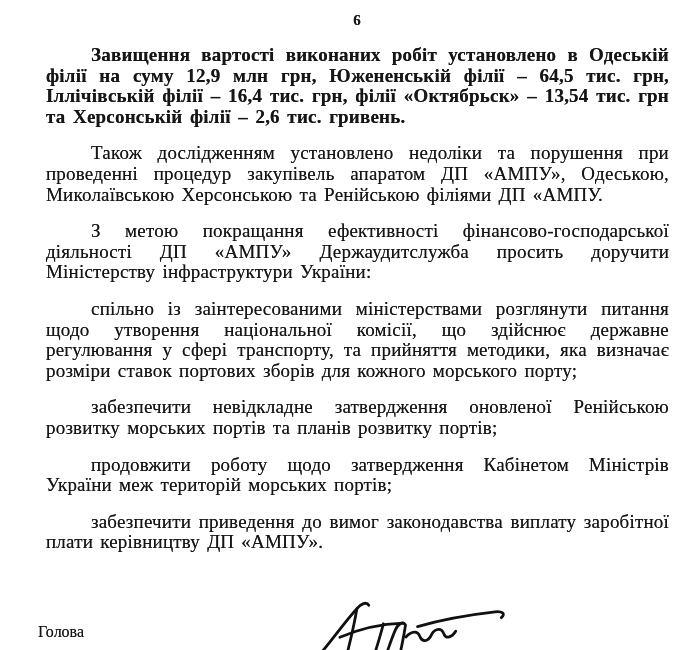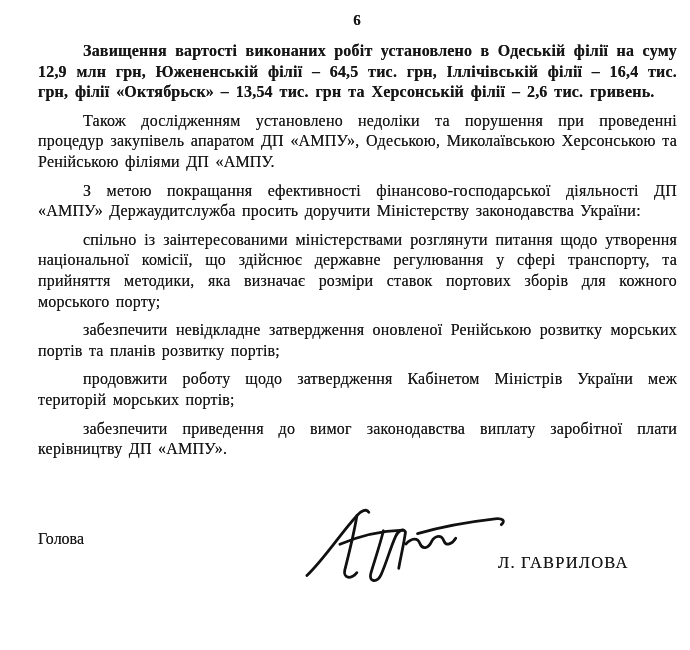--- a/index.html
+++ b/index.html
@@ -19,23 +19,23 @@
   }
   .page-number{
     text-align:center;
     font-size:15px;
     font-weight:bold;
     margin:0 0 12px 0;
     letter-spacing:1px;
     text-shadow:0 0 0.6px rgba(25,25,25,.8);
   }
   .para{
-    margin:8px;
+    margin:16px;
     text-align:justify;
-    font-size:16px;
+    font-size:19px;
     line-height:20.6px;
     text-indent:45px;
     word-spacing:2.2px;
     letter-spacing:0.2px;
     text-shadow:0 0 0.6px rgba(25,25,25,.75);
   }
   .para.bold{
     font-weight:bold;
     word-spacing:2.6px;
   }
@@ -75,21 +75,21 @@
 
 <div class="page">
 
   <div class="page-number">6</div>
 
   <p class="para bold">Завищення вартості виконаних робіт установлено в Одеській філії на суму 12,9 млн грн, Южененській філії – 64,5 тис. грн, Іллічівській філії – 16,4 тис. грн, філії «Октябрьск» – 13,54 тис. грн та Херсонській філії – 2,6 тис. гривень.</p>
 
   <p class="para">Також дослідженням установлено недоліки та порушення при проведенні процедур закупівель апаратом ДП «АМПУ», Одеською, Миколаївською Херсонською та Ренійською філіями ДП «АМПУ.</p>
 
 
-  <p class="para">З метою покращання ефективності фінансово-господарської діяльності ДП «АМПУ» Держаудитслужба просить доручити Міністерству законодавства України:</p>
+  <p class="para">З метою покращання ефективності фінансово-господарської діяльності ДП «АМПУ» Держаудитслужба просить доручити Міністерству інфраструктури України:</p>
 
   <p class="para">спільно із заінтересованими міністерствами розглянути питання щодо утворення національної комісії, що здійснює державне регулювання у сфері транспорту, та прийняття методики, яка визначає розміри ставок портових зборів для кожного морського порту;</p>
 
   <p class="para">забезпечити невідкладне затвердження оновленої Ренійською розвитку морських портів та планів розвитку портів;</p>
 
   <p class="para">продовжити роботу щодо затвердження Кабінетом Міністрів України меж територій морських портів;</p>
 
   <p class="para">забезпечити приведення до вимог законодавства виплату заробітної плати керівництву ДП «АМПУ».</p>
 
   <div class="sig-row">

